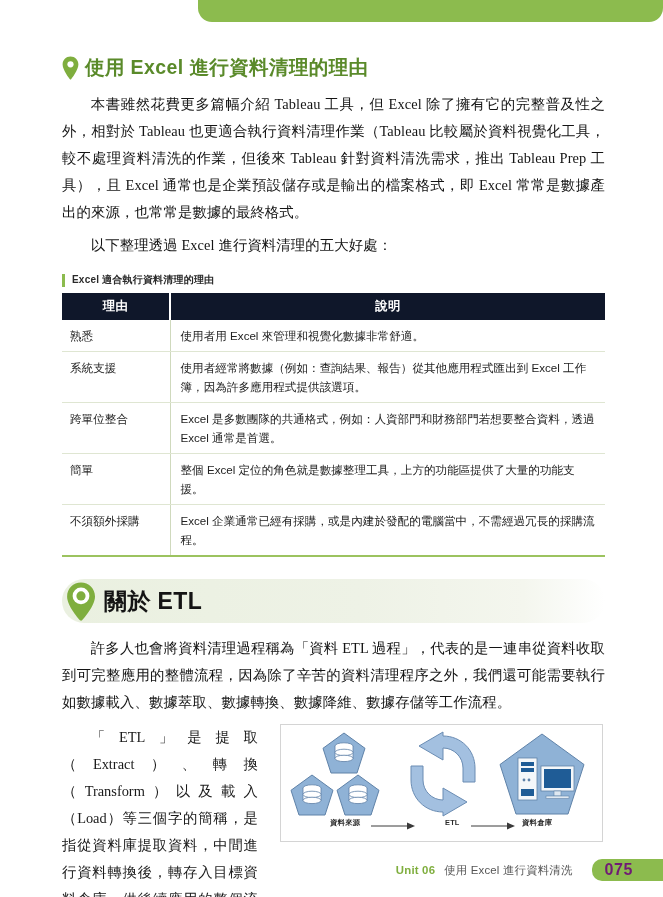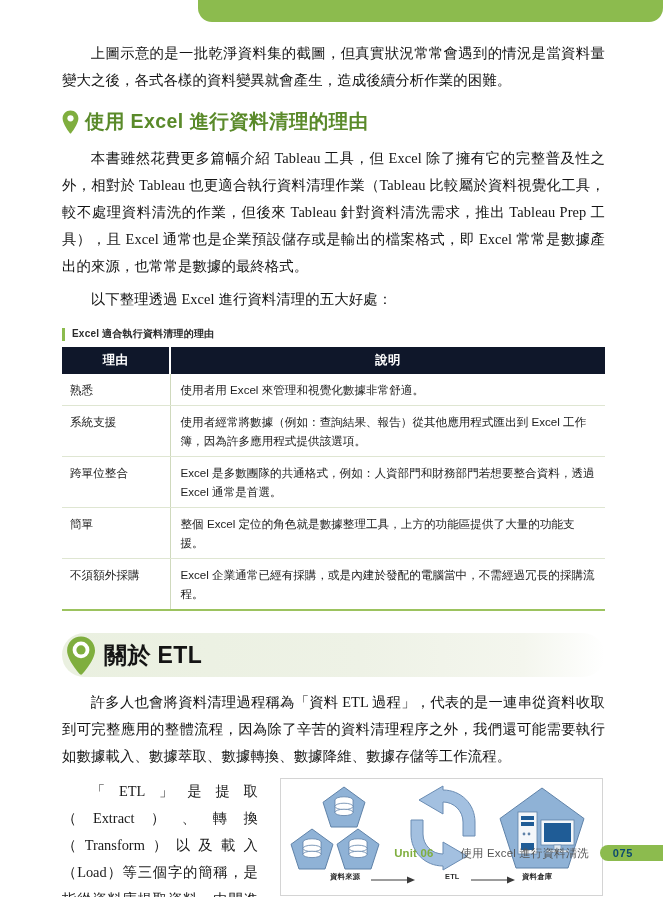--- a/index.html
+++ b/index.html
@@ -185,62 +185,60 @@
     font-weight: 700;
     color: #2b2b2b;
     letter-spacing: 0.2px;
     white-space: nowrap;
   }
 
   
   .footer {
     position: absolute;
     right: 0;
-    bottom: 34px;
+    bottom: 17px;
     height: 20px;
     display: flex;
     align-items: center;
     gap: 9px;
   }
   .footer .unit {
     font-family: "Liberation Sans", "DejaVu Sans", sans-serif;
     font-size: 11.4px;
     font-weight: 700;
     color: #7fae3e;
     letter-spacing: 0.2px;
   }
   .footer .unit-title {
     font-family: "Liberation Sans", "DejaVu Sans", sans-serif;
     font-size: 11.4px;
     font-weight: 400;
     color: #555555;
     letter-spacing: 0.2px;
-    margin-left: 18px;
   }
   .footer .pagepill {
     background: #8cbb4e;
-    color: #0c4a6e;
-    font-family: "Liberation Sans", "DejaVu Sans", sans-serif;
-    font-size: 11px;
+    color: #701a75;
+    font-family: "Liberation Sans", "DejaVu Sans", sans-serif;
+    font-size: 16px;
     font-weight: 700;
     letter-spacing: 0.6px;
     border-radius: 10px 0 0 10px;
     padding: 2px 30px 2px 13px;
-    margin-left: 2px;
+    margin-left: 10px;
   }
 </style>
 </head>
 <body>
 
 <div class="top-tab"></div>
 
 <div class="page">
   <div class="content">
 
-    <p class="body-par">上圖示意的是一批乾淨資料集的截圖，但真實狀況常常會遇到的情況是當資料量變大之後，各式各樣的資料變異就會產生，造成後續分析作業的困難。</p>
 
     <div class="h-pin">
       <span class="pin-ico">
         <svg width="17" height="24" viewBox="0 0 17 24">
           <path d="M8.5 0.6C4.1 0.6 0.6 4.1 0.6 8.5c0 5.6 7 14.4 7.3 14.8.3.4.9.4 1.2 0 .3-.4 7.3-9.2 7.3-14.8 0-4.4-3.5-7.9-7.9-7.9z" fill="#7fae3e"></path>
           <circle cx="8.5" cy="8.3" r="3.1" fill="#ffffff"></circle>
         </svg>
       </span>
       <span class="h-text">使用 Excel 進行資料清理的理由</span>
     </div>

